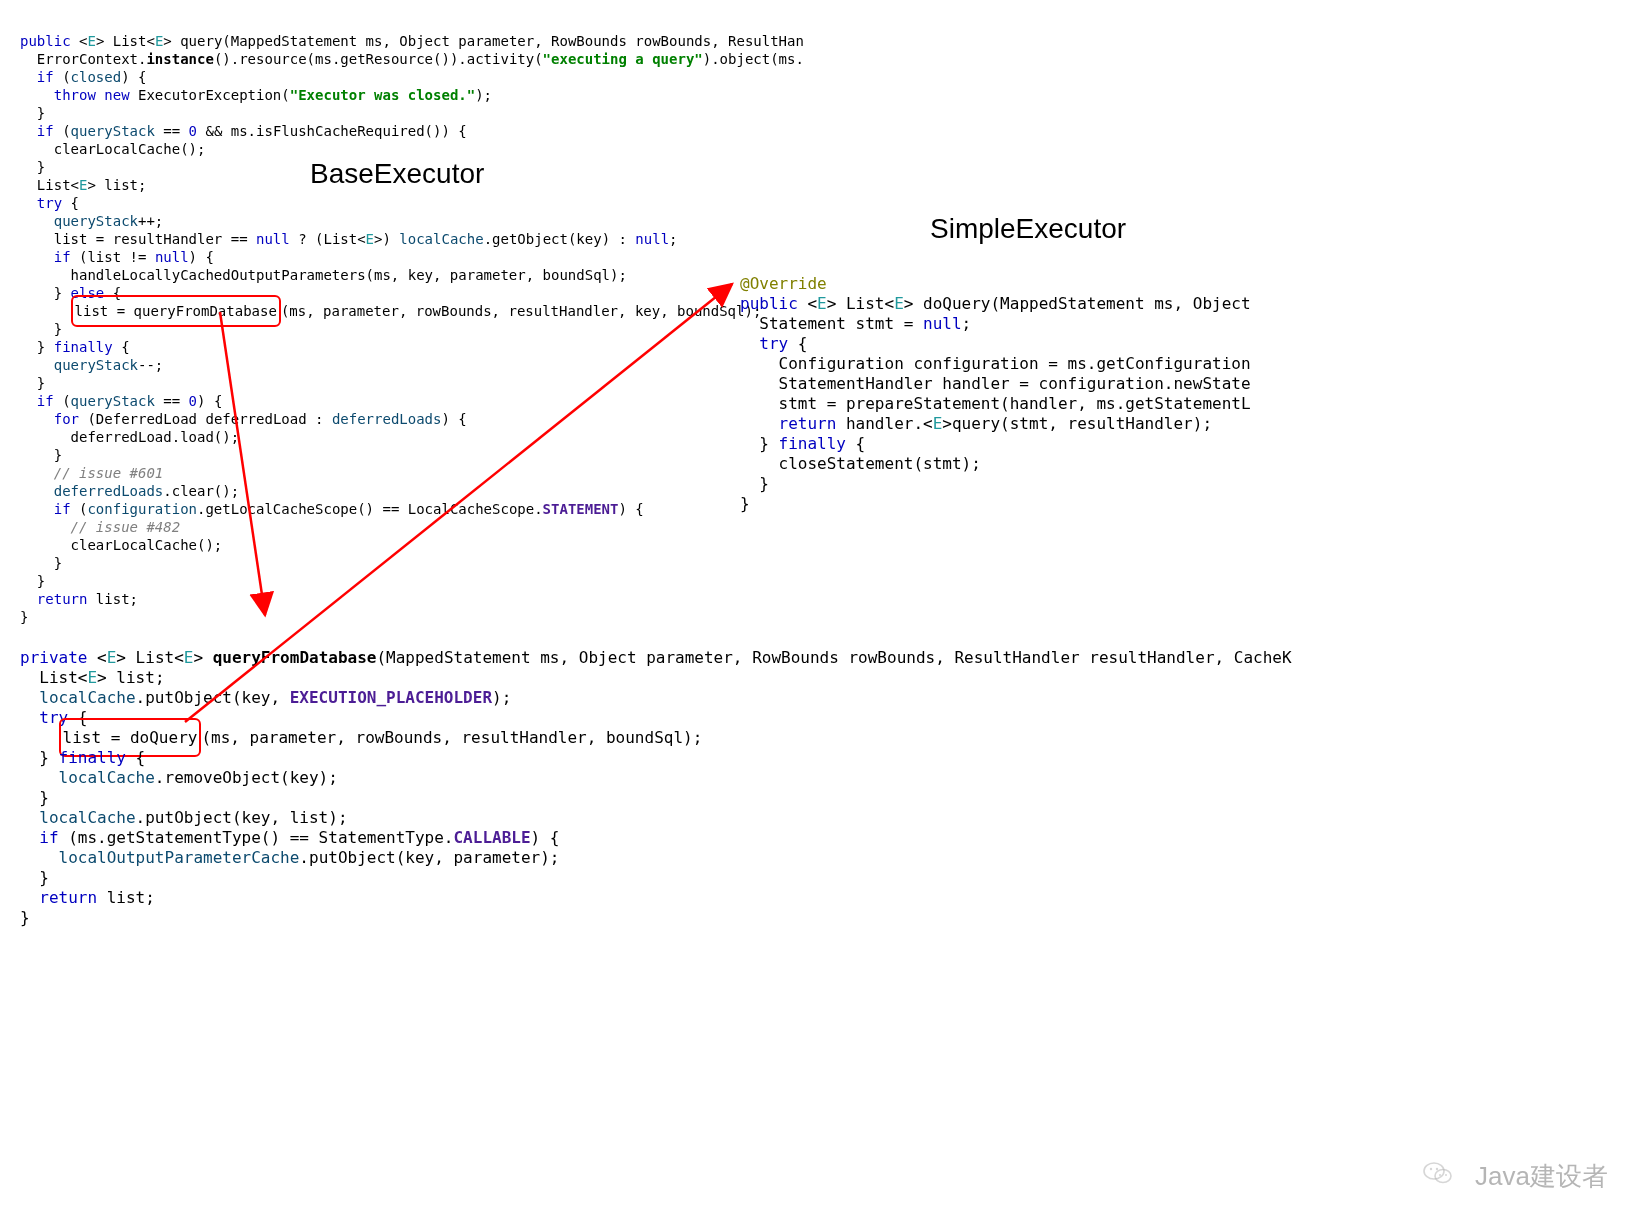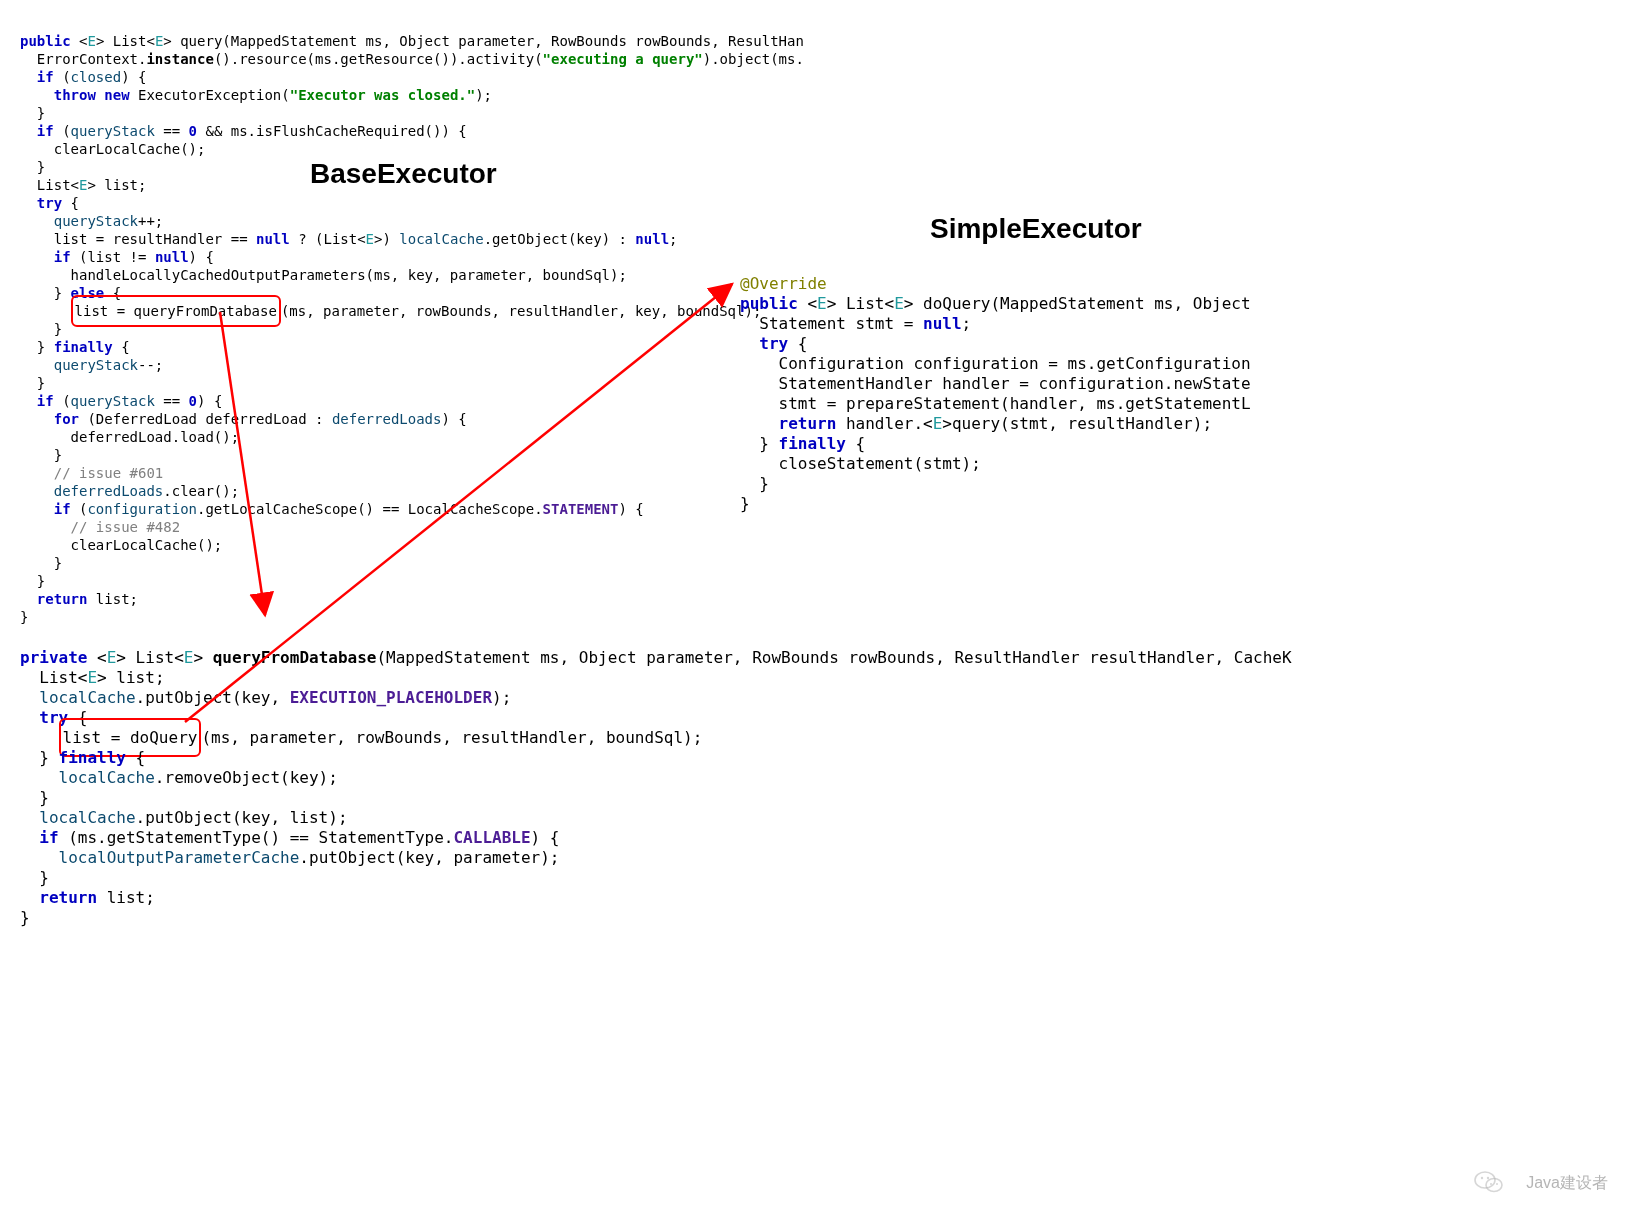--- a/index.html
+++ b/index.html
@@ -1,30 +1,30 @@
 <!DOCTYPE html>
 <html><head>
 <meta charset="utf-8">
 <style>
 html,body{margin:0;padding:0;width:1648px;height:1224px;background:#fff;font-family:Menlo,Consolas,monospace;overflow:hidden;position:relative}
 .code{white-space:pre;font-size:14px;line-height:18px;position:absolute}
 .code2{white-space:pre;font-size:16px;line-height:20px;position:absolute}
-.title{font-family:Helvetica,Arial,sans-serif;font-weight:700;font-size:28px;position:absolute}
-.kw{color:#0000c0;font-weight:700}
+.title{font-family:Helvetica,Arial,sans-serif;font-weight:400;font-size:28px;position:absolute}
+.kw{color:#0000c0;font-weight:400}
 .str{color:#008000;font-weight:700}
 .ann{color:#808000}
 .type{color:#20999d}
-.cmt{color:#808080;}
+.cmt{color:#808080;font-style:italic}
 .cst{color:#4c1d95;font-weight:700}
 .fld{color:#0c4a6e;font-weight:400}
 .mtd{font-weight:700}
 .hl1{border:2px solid #ff0000;border-radius:6px;padding:6px 2px}
 .hl2{border:2px solid #ff0000;border-radius:6px;padding:8px 2px}
 svg.arrows{position:absolute;top:0;left:0;width:1648px;height:1224px;pointer-events:none}
-.watermark{position:absolute;right:40px;bottom:30px;font-family:Arial,sans-serif;font-size:16px;color:rgba(120,120,120,.55);display:flex;align-items:flex-end;gap:22px}
+.watermark{position:absolute;right:40px;bottom:30px;font-family:Arial,sans-serif;font-size:26px;color:rgba(120,120,120,.55);display:flex;align-items:flex-start;gap:22px}
 .watermark svg{opacity:.55}
 </style>
 </head>
 <body>
 
 <div class="title" style="left:310px;top:158px">BaseExecutor</div>
 <div class="title" style="left:930px;top:213px">SimpleExecutor</div>
 
 <div class="code" style="left:20px;top:14px">
 <span class="kw">public</span><span> &lt;</span><span class="type">E</span><span>&gt; List&lt;</span><span class="type">E</span><span>&gt; query(MappedStatement ms, Object parameter, RowBounds rowBounds, ResultHan</span>

